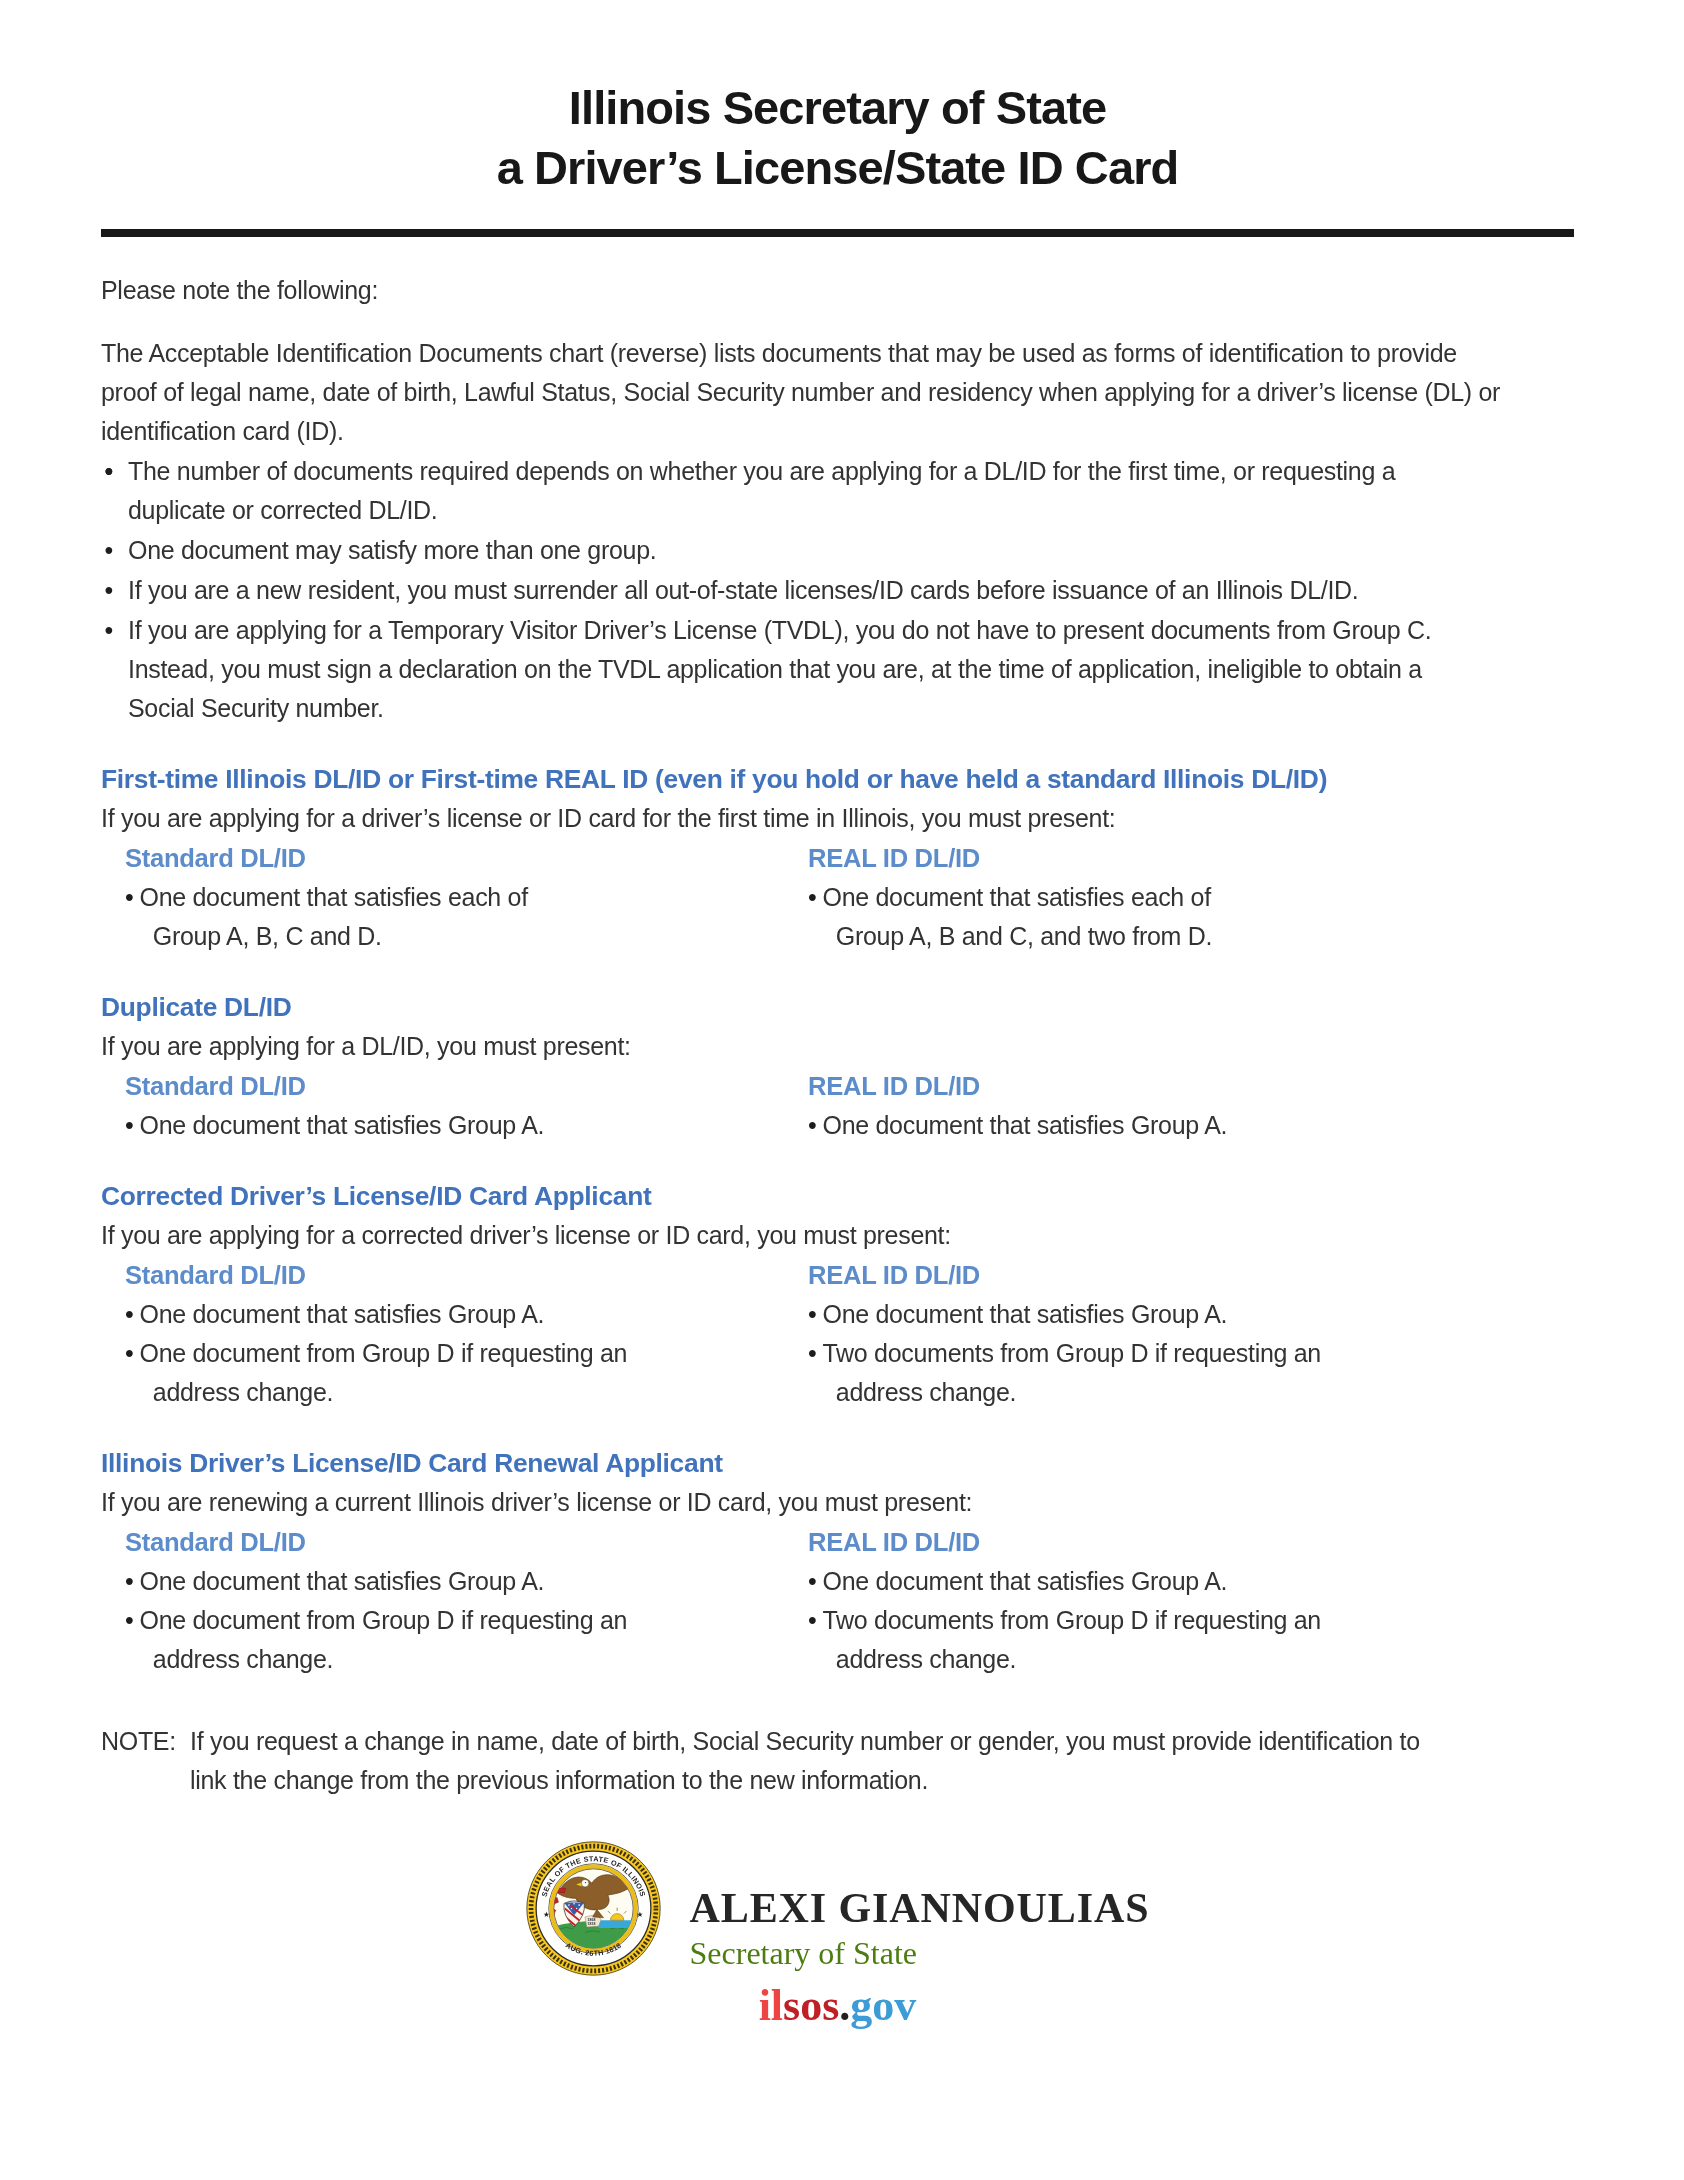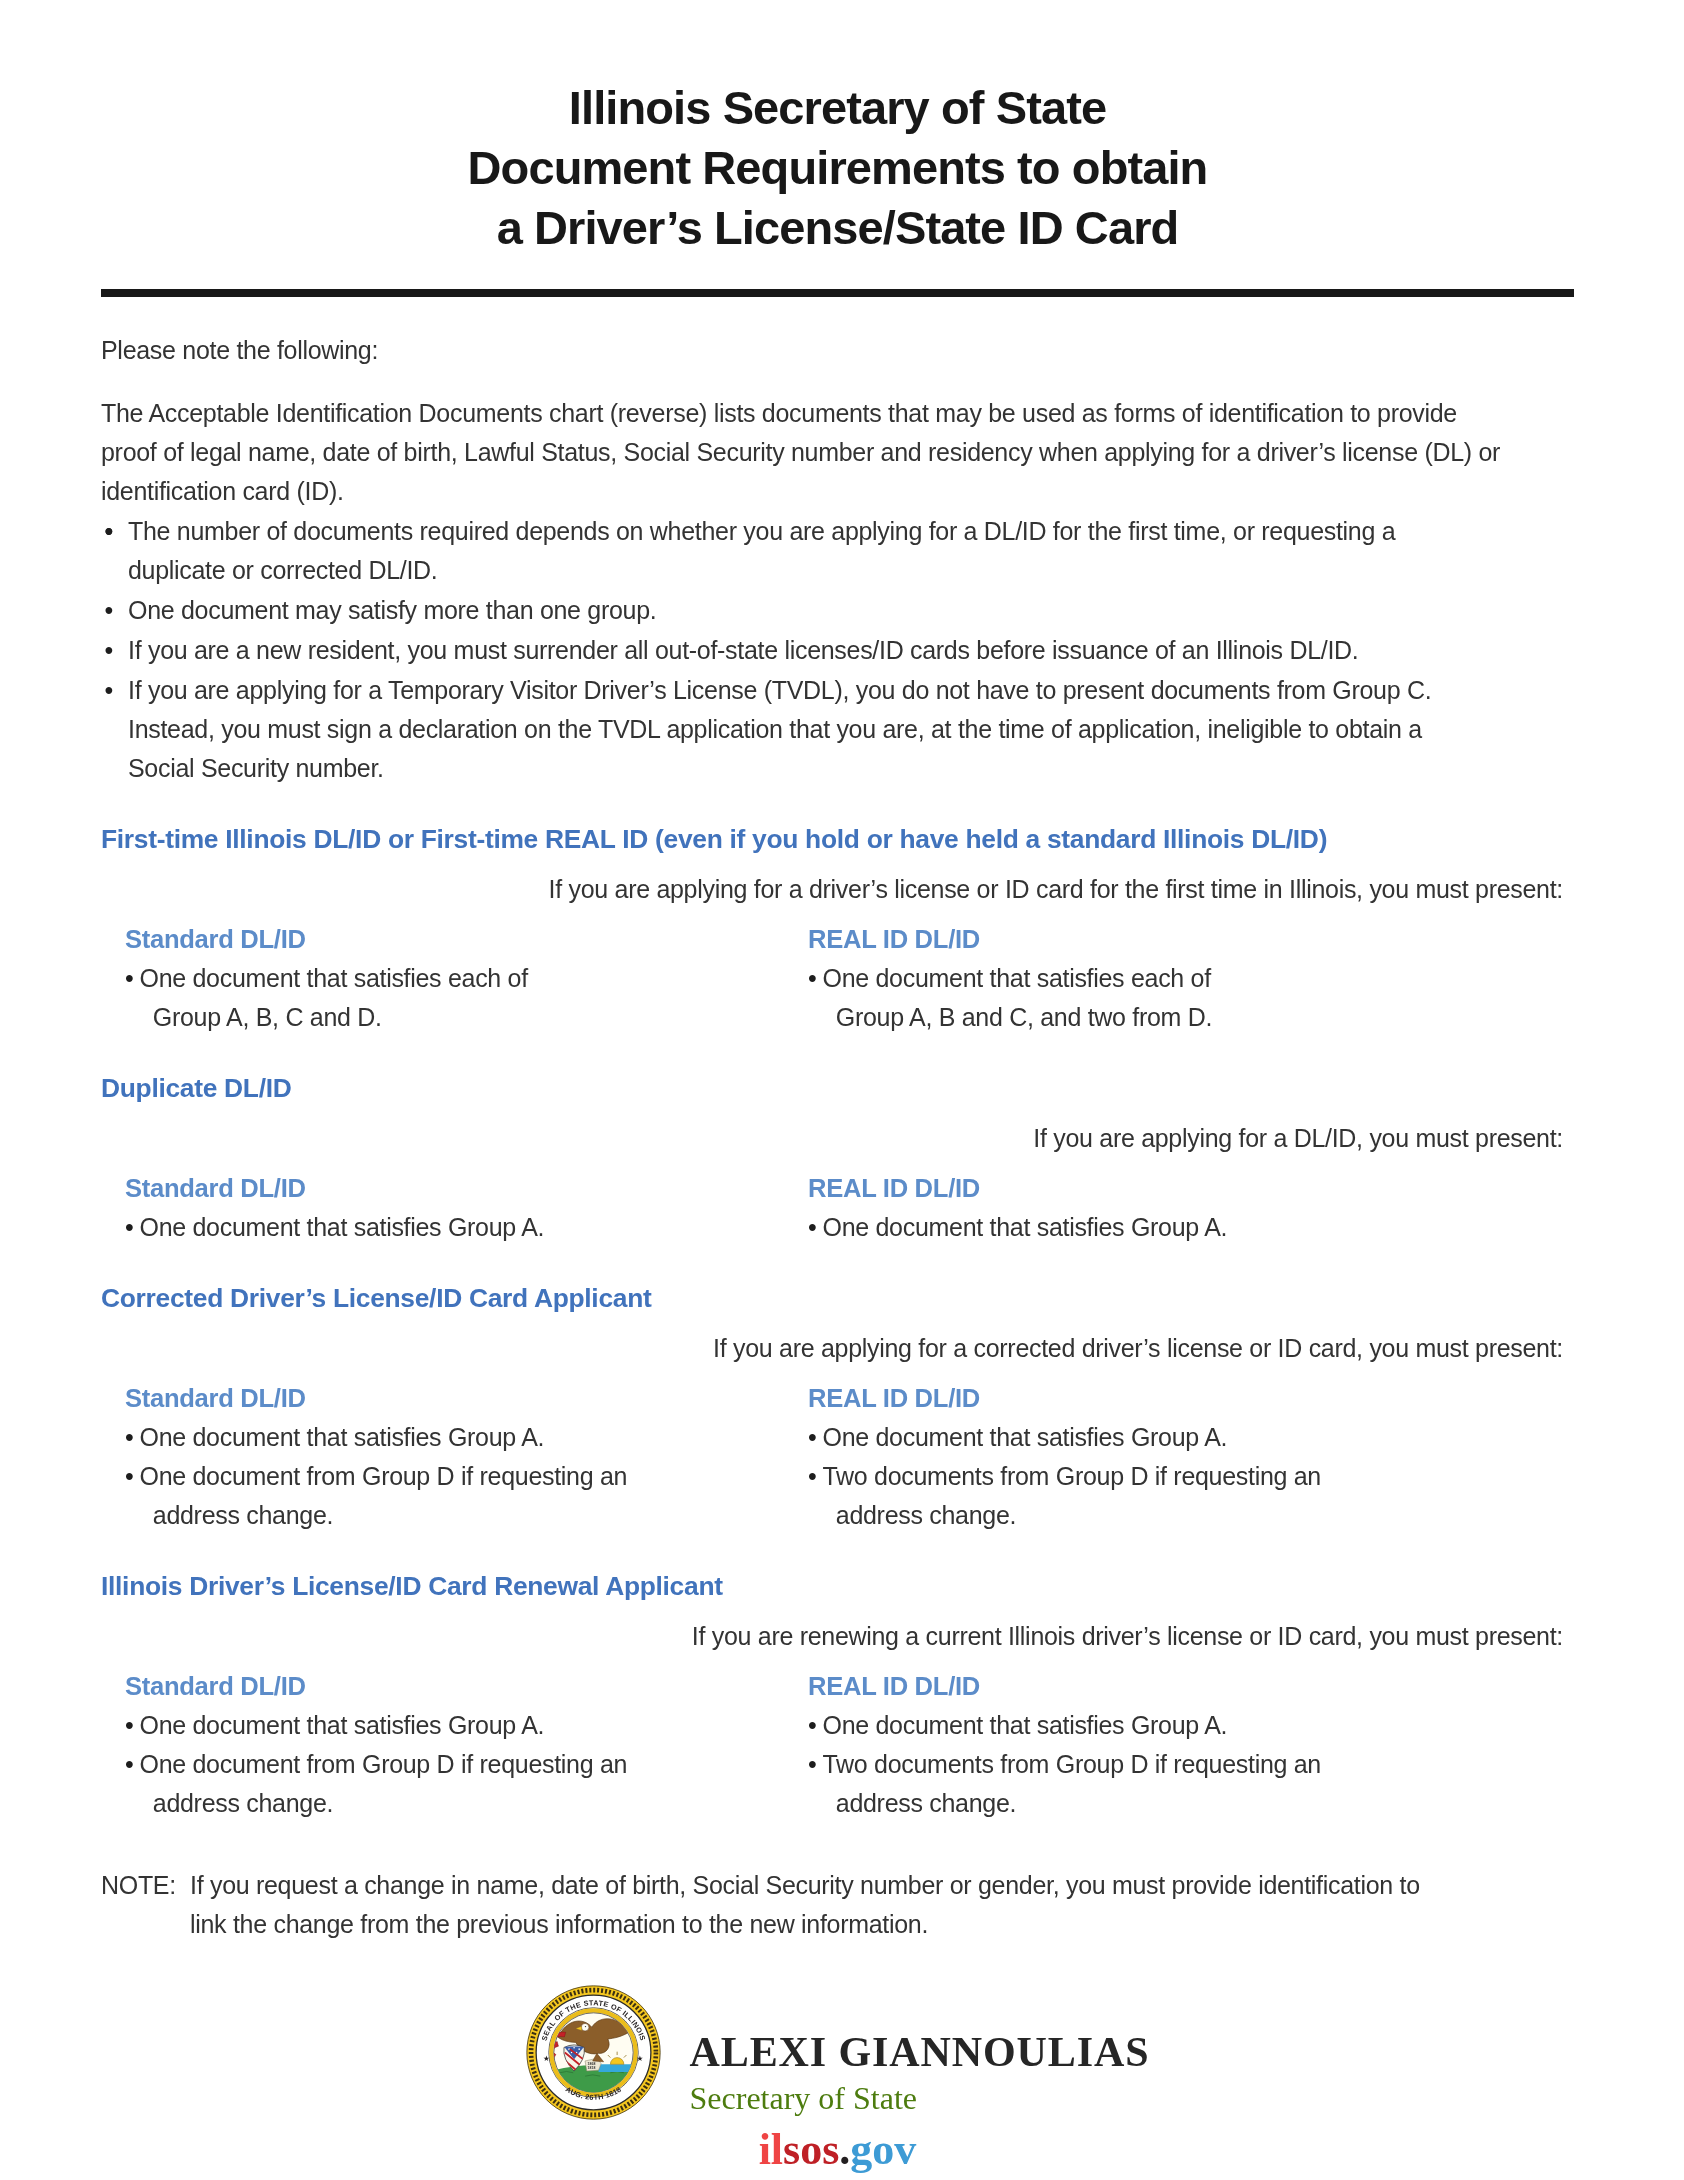--- a/index.html
+++ b/index.html
@@ -16,21 +16,21 @@
   .intro{margin-top:24px;}
   .please{margin-top:34px;}
 
   ul.bullets{list-style:none;margin:1.7px 0 0 0;padding:0;}
   ul.bullets li{position:relative;padding-left:27px;margin-bottom:0.9px;}
   ul.bullets .dot{position:absolute;left:3.4px;top:0;color:#1d1d1d;}
 
   
   .section{margin-top:32px;}
   .sec-heading{font-size:26.4px;font-weight:bold;color:#4173BC;line-height:39px;letter-spacing:-0.3px;margin:0;}
-  .lede{margin:11px;text-align:right;}
+  .lede{margin:0;}
   .cols{display:grid;grid-template-columns:683px 1fr;padding-left:24px;margin-top:0.9px;}
   .col-heading{font-size:25.6px;font-weight:bold;color:#5C8CC9;line-height:39px;letter-spacing:-0.3px;margin:0;}
   .cbullet{position:relative;padding-left:14.5px;}
   .cbullet .cdot{position:absolute;left:0;top:0;color:#1d1d1d;}
 
   
   .note{display:flex;margin-top:43px;}
   .note-label{flex:none;width:89px;}
 
   
@@ -48,21 +48,20 @@
   .seal-star{font-size:9px;fill:#231F20;}
   .seal-date{font-family:"Liberation Sans",sans-serif;font-size:4.2px;font-weight:bold;fill:#333;}
 </style>
 </head>
 <body>
 
 <div class="page">
 
   <div class="title">
     <div>Illinois Secretary of State</div>
-    <div>Document Requirements to obtain</div>
     <div>a Driver’s License/State ID Card</div>
   </div>
 
   <div class="rule"></div>
 
   <div class="bodytxt please">Please note the following:</div>
 
   <div class="bodytxt intro prewrap">The Acceptable Identification Documents chart (reverse) lists documents that may be used as forms of identification to provide
 proof of legal name, date of birth, Lawful Status, Social Security number and residency when applying for a driver’s license (DL) or
 identification card (ID).</div>

